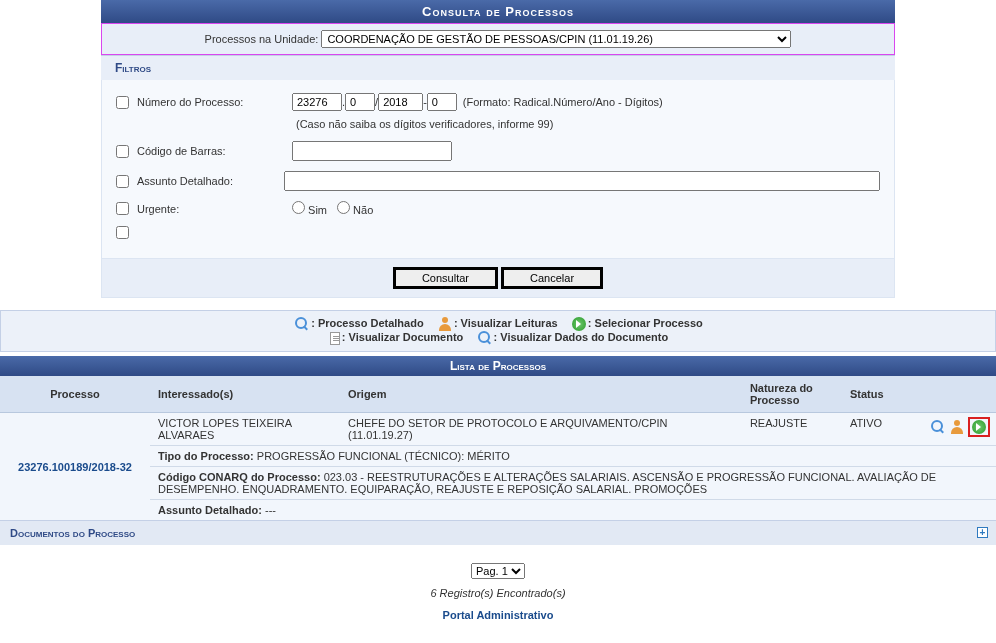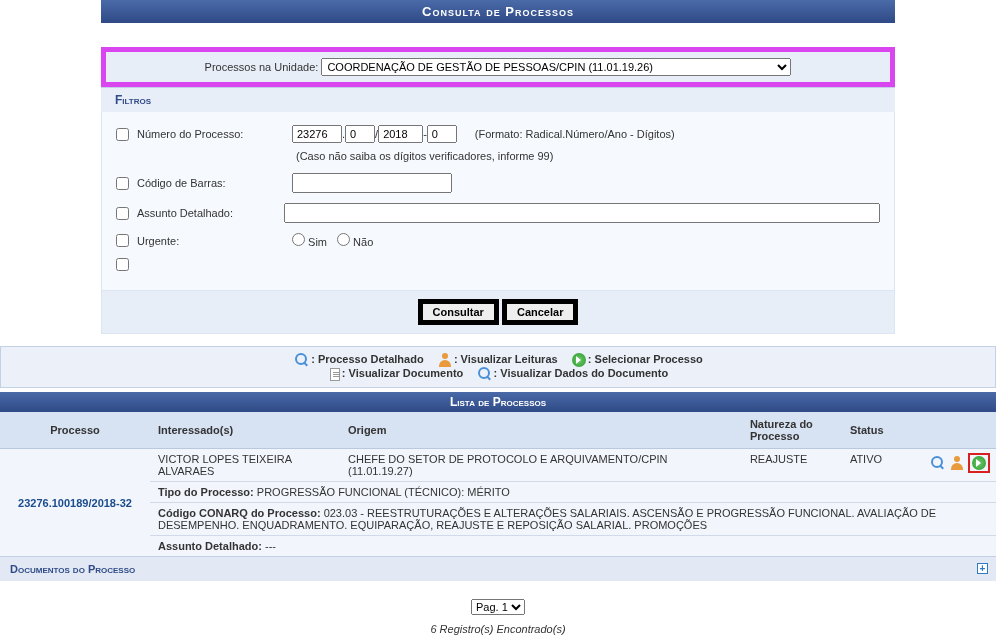--- a/index.html
+++ b/index.html
@@ -1,36 +1,36 @@
 <!DOCTYPE html>
 <html><head>
 <meta charset="utf-8">
 <style>
 * { box-sizing: border-box; margin: 0; padding: 0; }
 body { font-family: Verdana, Arial, sans-serif; font-size: 11px; color: #333; background: #fff; width: 996px; }
 .title-bar { background: #3b5998; background: linear-gradient(#4a6aa8, #2f4a86); color: #fff; font-variant: small-caps; font-weight: bold; text-align: center; padding: 4px; font-size: 13px; letter-spacing: 1px; }
-.sub-bar { background: #e8eef8; border: 5px solid #d946ef; padding: 6px 8px; margin-top: 24px; }
+.sub-bar { background: #e8eef8; border: 1px solid #d946ef; padding: 6px 8px; }
 .unit-row { text-align: center; padding: 6px; }
 .unit-row select { width: 470px; font-size: 11px; padding: 1px; }
 .filtros-header { background: #e8eef8; color: #2f4a86; font-variant: small-caps; font-weight: bold; padding: 5px 14px; font-size: 12px; border-top: 1px solid #c4d0e6; }
 .filters-body { background: #f6f9fd; padding: 8px 14px 14px; border: 1px solid #dce5f2; border-top: none; }
 .filter-row { display: flex; align-items: center; padding: 5px 0; }
 .filter-row input[type=checkbox] { margin-right: 8px; }
 .filter-label { width: 155px; }
 .num-input { width: 50px; text-align: left; font-size: 11px; padding: 1px 3px; }
 .num-input.sm { width: 30px; }
 .num-input.yr { width: 45px; }
-.hint { margin-left: 18px; }
+.hint { margin-left: 6px; }
 .sub-hint { margin-left: 180px; padding: 2px 0 6px; }
 .text-input { font-size: 11px; padding: 2px 3px; }
 .w1 { width: 160px; }
 .w2 { width: 630px; }
 .radio-wrap label { margin-right: 10px; }
 .btn-row { text-align: center; padding: 8px; background: #e8eef8; border: 1px solid #dce5f2; border-top: none; }
-.btn-row button { font-size: 11px; padding: 2px 10px; background: #eee; border: 5px solid #000000; cursor: pointer; font-weight: bold; }
+.btn-row button { font-size: 11px; padding: 2px 26px; background: #eee; border: 3px solid #000000; cursor: pointer; }
 .legend-box { background: #ecf1f9; border: 1px solid #c4d0e6; padding: 6px; text-align: center; margin-top: 12px; font-size: 11px; }
 .legend-box b { font-weight: bold; }
 .icon { display: inline-block; width: 14px; height: 14px; vertical-align: middle; margin: 0 2px; }
 .icon-mag { position: relative; }
 .icon-mag::before { content: ""; position: absolute; width: 8px; height: 8px; border: 2px solid #4a90d9; border-radius: 50%; left: 0; top: 0; }
 .icon-mag::after { content: ""; position: absolute; width: 5px; height: 2px; background: #4a90d9; transform: rotate(45deg); left: 8px; top: 10px; }
 .icon-user { position: relative; }
 .icon-user::before { content: ""; position: absolute; width: 6px; height: 6px; background: #e89a3c; border-radius: 50%; left: 4px; top: 0; }
 .icon-user::after { content: ""; position: absolute; width: 12px; height: 7px; background: #e89a3c; border-radius: 6px 6px 0 0; left: 1px; top: 7px; }
 .icon-go { position: relative; background: radial-gradient(#6ec96e, #2a9a2a); border-radius: 50%; }

